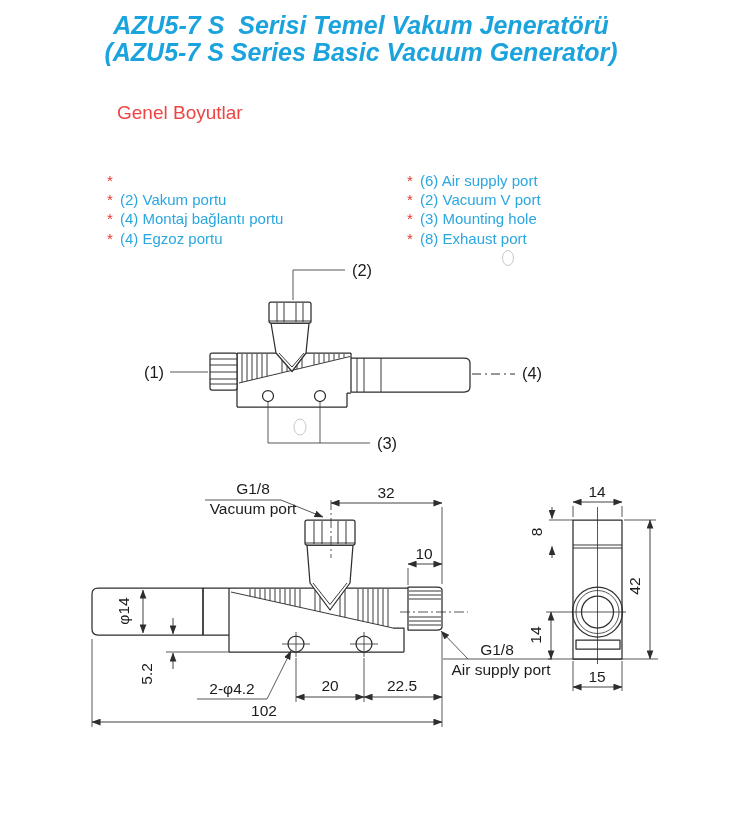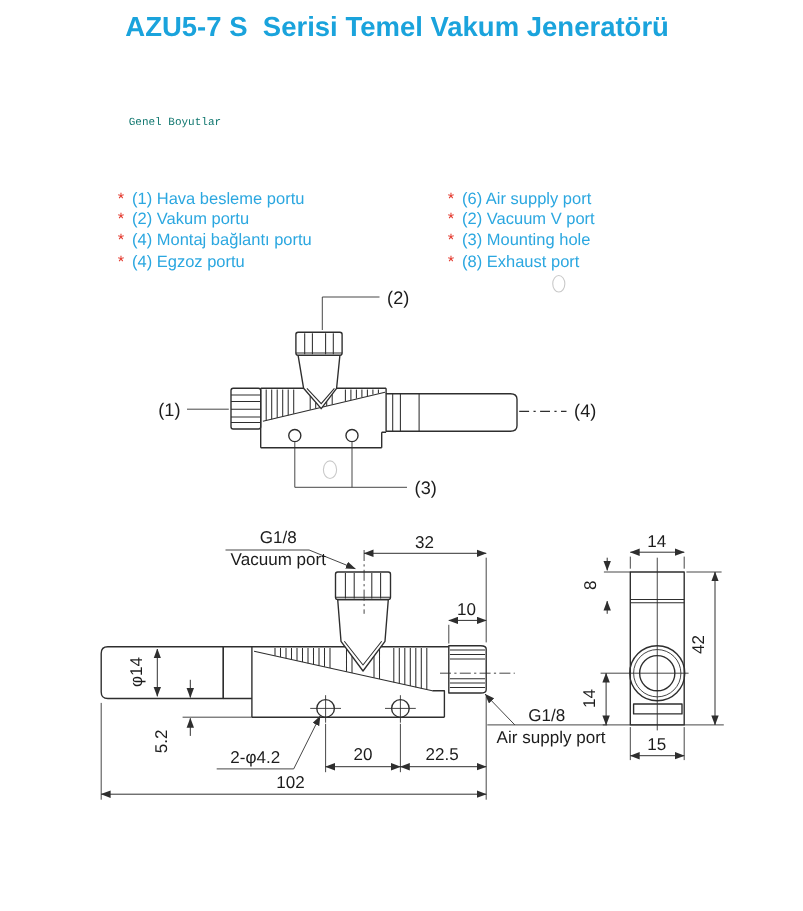--- a/index.html
+++ b/index.html
@@ -1,22 +1,22 @@
 <!DOCTYPE html>
 <html><head>
 <meta charset="utf-8">
 <style>
   html,body{margin:0;padding:0;background:#ffffff;}
   .page{position:relative;width:730px;height:828px;background:#ffffff;overflow:hidden;
         font-family:"Liberation Sans","DejaVu Sans",sans-serif;}
   .title-block{position:absolute;top:12px;left:0;width:722px;text-align:center;
                color:#1aa3dc;font-weight:bold;font-size:25px;line-height:27px;}
-  .title-line{white-space:pre;}
-  .section-heading{position:absolute;top:104px;left:117px;color:#0f766e;
-                   font-size:10px;line-height:18px;font-family:Liberation Mono, monospace;}
+  .title-line{white-space:pre;font-style:italic;}
+  .section-heading{position:absolute;top:104px;left:117px;color:#ef4444;
+                   font-size:19px;line-height:18px;}
   .legend{position:absolute;top:171px;font-size:15px;line-height:19.2px;color:#2ba7e0;}
   .legend-tr{left:107px;}
   .legend-en{left:407px;}
   .legend-row{display:flex;}
   .legend-row .ast{color:#e43a2e;width:13px;flex:0 0 13px;}
   svg.drawing{position:absolute;left:0;top:0;}
   svg .outline{fill:none;stroke:#2e2e2e;stroke-width:1.25;stroke-linejoin:round;}
   svg .white{fill:#ffffff;stroke:#2e2e2e;stroke-width:1.25;stroke-linejoin:round;}
   svg .thin{fill:none;stroke:#2e2e2e;stroke-width:0.8;}
   svg .rib{fill:none;stroke:#2e2e2e;stroke-width:0.95;}
@@ -28,30 +28,30 @@
   svg .lbltxt{font-size:16.5px;text-anchor:middle;}
   svg .wm{fill:none;stroke:#c9c9c9;stroke-width:1;}
 </style>
 </head>
 <body>
 
 <div class="page">
 
   <div class="title-block">
     <div class="title-line">AZU5-7 S  Serisi Temel Vakum Jeneratörü</div>
+    <div class="title-line">(AZU5-7 S Series Basic Vacuum Generator)</div>
   </div>
 
   <div class="section-heading">
     <div>Genel Boyutlar</div>
   </div>
 
   <div class="legend legend-tr">
     <div class="legend-row">
         <span class="ast">*</span>
-        <span>(1) Hava besleme portu</span>
       </div>
     <div class="legend-row">
         <span class="ast">*</span>
         <span>(2) Vakum portu</span>
       </div>
     <div class="legend-row">
         <span class="ast">*</span>
         <span>(4) Montaj bağlantı portu</span>
       </div>
     <div class="legend-row">

